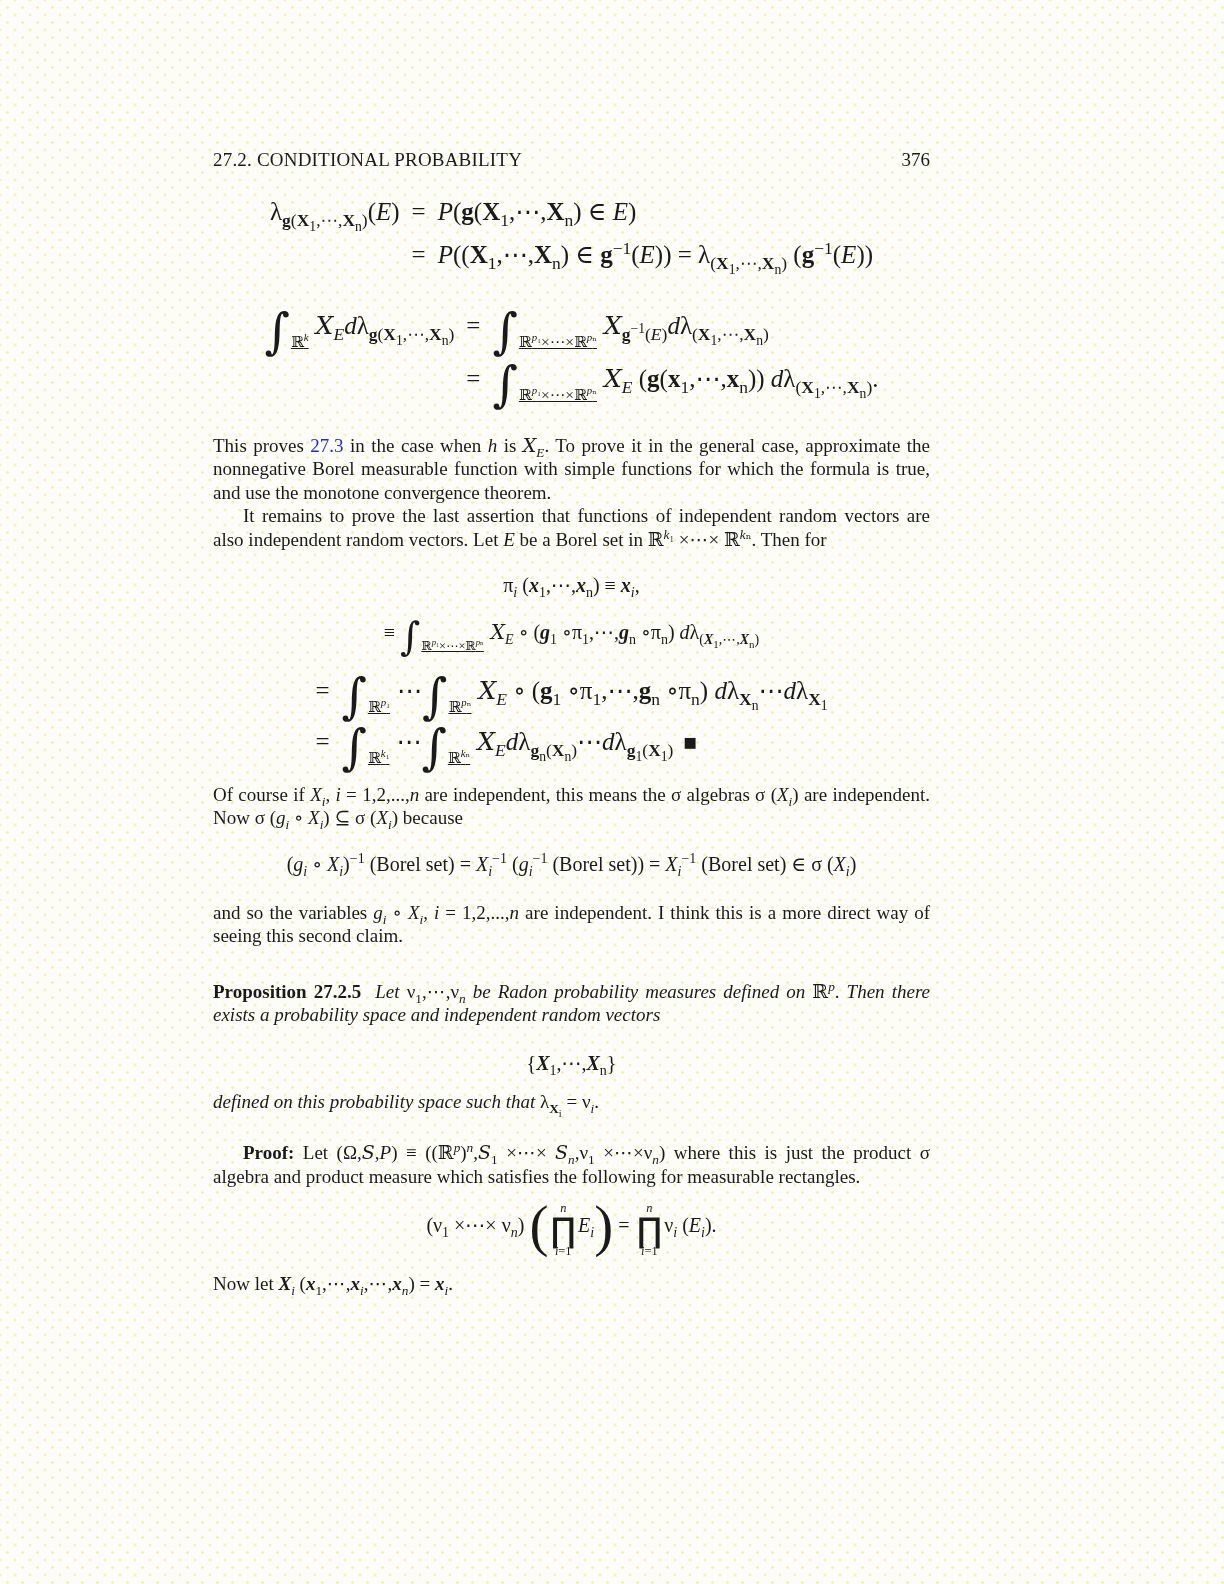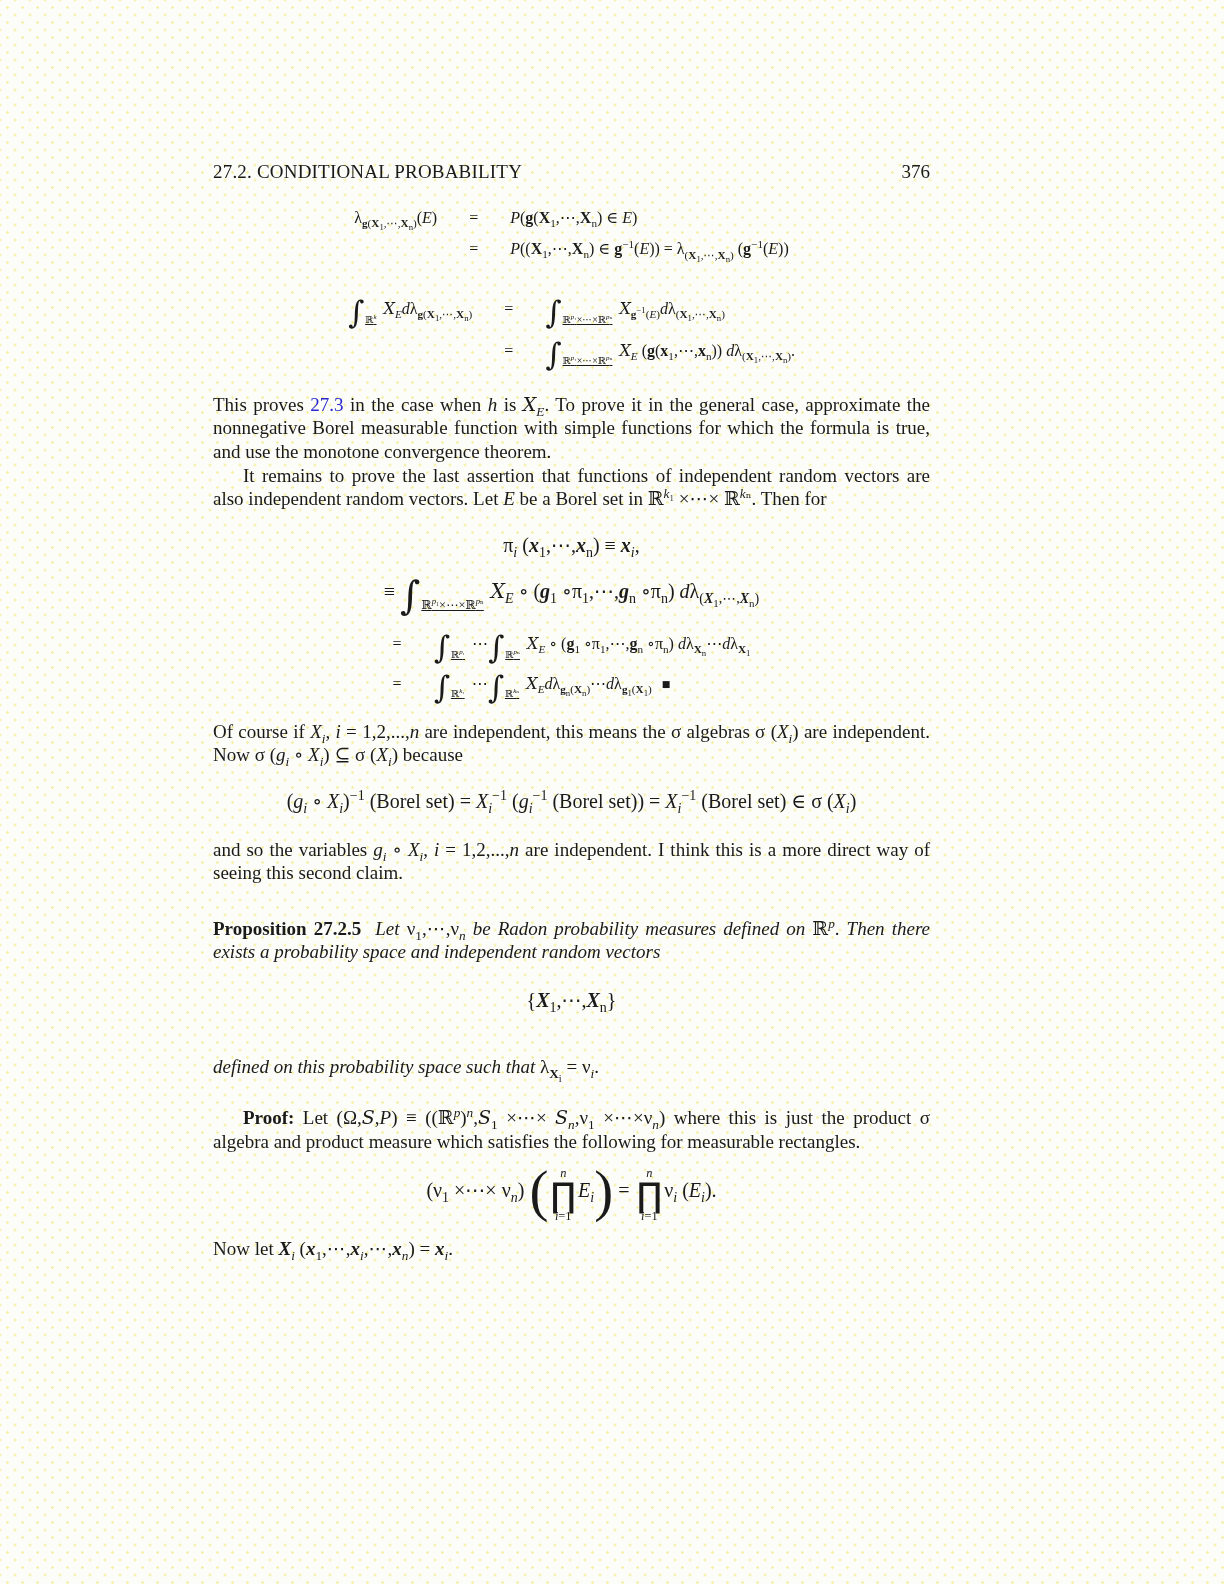--- a/index.html
+++ b/index.html
@@ -9,37 +9,37 @@
     background-image:
       radial-gradient(#f6efa4 1px, rgba(255,255,255,0) 1.5px),
       radial-gradient(#f6efa4 1px, rgba(255,255,255,0) 1.5px);
     background-size:15px 15px;
     background-position:0 0, 7.5px 7.5px;
     font-family:"Liberation Serif","DejaVu Serif","DejaVu Sans",serif;
     color:#1a1a1a;
     overflow:hidden;
   }
   .content{
-    position:absolute;left:213px;top:160px;width:717px;
+    position:absolute;left:213px;top:148px;width:717px;
     font-size:19px;line-height:1.24;
   }
   .hdr{display:flex;justify-content:space-between;align-items:baseline;margin-bottom:0;}
   .hdr .sec{letter-spacing:0.2px;}
   p.body{ text-align:justify; margin:0; }
   .indent{ text-indent:30px; }
   i{font-style:italic;}
   b{font-weight:bold;}
   .eq b, p b.mv{font-style:italic;}
   sub,sup{line-height:0;font-size:70%;}
   sub sub, sub sup, sup sub, sup sup{font-size:78%;}
   .link{color:#2a2ace;}
   .sx{font-style:italic;font-family:"DejaVu Serif",serif;}
   
   .eq{ text-align:center; font-size:20px; }
-  .eqalign{ display:grid; justify-content:center; column-gap:32px; align-items:baseline; font-size:16px; }
+  .eqalign{ display:grid; justify-content:center; column-gap:12px; align-items:baseline; font-size:25px; }
   .eqalign.g3{ grid-template-columns:auto auto auto; }
   .eqalign.g2{ grid-template-columns:auto auto; }
   .eqalign .lhs{ text-align:right; }
   .eqalign .rel{ text-align:center; }
   .eqalign .rhs{ text-align:left; }
   .int{ font-size:195%; font-weight:400; vertical-align:-0.28em; line-height:0; font-family:"DejaVu Serif",serif; }
   .lim{ font-size:62%; position:relative; top:0.85em; margin-left:1px; margin-right:7px;text-decoration:underline; }
   .prod{ display:inline-flex; flex-direction:column; align-items:center; vertical-align:middle; line-height:1; margin:0 2px; position:relative; top:2px;}
   .prod .ps{ font-size:170%; line-height:0.9; font-family:"DejaVu Sans",sans-serif; }
   .prod .pl{ font-size:62%; }
@@ -68,21 +68,21 @@
 
   <div class="eqalign g3" style="margin-top:40px;row-gap:22px;">
     <div class="lhs"><span class="int">∫</span><span class="lim">ℝ<sup><i>k</i></sup></span><i class="sx">X</i><sub><i>E</i></sub><i>d</i>λ<sub><b>g</b>(<b>X</b><sub>1</sub>,⋯,<b>X</b><sub>n</sub>)</sub></div>
     <div class="rel">=</div>
     <div class="rhs"><span class="int">∫</span><span class="lim">ℝ<sup><i>p</i>₁</sup>×⋯×ℝ<sup><i>p</i>ₙ</sup></span><i class="sx">X</i><sub><b>g</b><sup>−1</sup>(<i>E</i>)</sub><i>d</i>λ<sub>(<b>X</b><sub>1</sub>,⋯,<b>X</b><sub>n</sub>)</sub></div>
     <div class="lhs"></div>
     <div class="rel">=</div>
     <div class="rhs"><span class="int">∫</span><span class="lim">ℝ<sup><i>p</i>₁</sup>×⋯×ℝ<sup><i>p</i>ₙ</sup></span><i class="sx">X</i><sub><i>E</i></sub> (<b>g</b>(<b>x</b><sub>1</sub>,⋯,<b>x</b><sub>n</sub>)) <i>d</i>λ<sub>(<b>X</b><sub>1</sub>,⋯,<b>X</b><sub>n</sub>)</sub>.</div>
   </div>
 
-  <p class="body" style="margin-top:32px;">This proves <span class="link">27.3</span> in the case when <i>h</i> is <i class="sx">X</i><sub><i>E</i></sub>. To prove it in the general case, approximate the nonnegative Borel measurable function with simple functions for which the formula is true, and use the monotone convergence theorem.</p>
+  <p class="body" style="margin-top:40px;">This proves <span class="link">27.3</span> in the case when <i>h</i> is <i class="sx">X</i><sub><i>E</i></sub>. To prove it in the general case, approximate the nonnegative Borel measurable function with simple functions for which the formula is true, and use the monotone convergence theorem.</p>
   <p class="body indent">It remains to prove the last assertion that functions of independent random vectors are also independent random vectors. Let <i>E</i> be a Borel set in ℝ<sup><i>k</i>₁</sup> ×⋯× ℝ<sup><i>k</i>ₙ</sup>. Then for</p>
 
   <div class="eq" style="margin-top:22px;">π<sub><i>i</i></sub> (<b>x</b><sub>1</sub>,⋯,<b>x</b><sub>n</sub>) ≡ <b>x</b><sub><i>i</i></sub>,</div>
 
 
   <div class="eq" style="margin-top:22px;">≡ <span class="int">∫</span><span class="lim">ℝ<sup><i>p</i>₁</sup>×⋯×ℝ<sup><i>p</i>ₙ</sup></span><i class="sx">X</i><sub><i>E</i></sub> ∘ (<b>g</b><sub>1</sub> ∘π<sub>1</sub>,⋯,<b>g</b><sub>n</sub> ∘π<sub>n</sub>) <i>d</i>λ<sub>(<b>X</b><sub>1</sub>,⋯,<b>X</b><sub>n</sub>)</sub></div>
 
   <div class="eqalign g2" style="margin-top:30px;row-gap:20px;">
     <div class="rel">=</div>
     <div class="rhs"><span class="int">∫</span><span class="lim">ℝ<sup><i>p</i>₁</sup></span>⋯<span class="int">∫</span><span class="lim">ℝ<sup><i>p</i>ₙ</sup></span><i class="sx">X</i><sub><i>E</i></sub> ∘ (<b>g</b><sub>1</sub> ∘π<sub>1</sub>,⋯,<b>g</b><sub>n</sub> ∘π<sub>n</sub>) <i>d</i>λ<sub><b>X</b><sub>n</sub></sub>⋯<i>d</i>λ<sub><b>X</b><sub>1</sub></sub></div>
@@ -93,21 +93,21 @@
   <p class="body" style="margin-top:26px;">Of course if <i>X</i><sub><i>i</i></sub>, <i>i</i> = 1,2,...,<i>n</i> are independent, this means the σ algebras σ (<i>X</i><sub><i>i</i></sub>) are independent. Now σ (<i>g</i><sub><i>i</i></sub> ∘ <i>X</i><sub><i>i</i></sub>) ⊆ σ (<i>X</i><sub><i>i</i></sub>) because</p>
 
   <div class="eq" style="margin-top:22px;text-align:center;">(<i>g</i><sub><i>i</i></sub> ∘ <i>X</i><sub><i>i</i></sub>)<sup>−1</sup> (Borel set) = <i>X</i><sub><i>i</i></sub><sup>−1</sup> (<i>g</i><sub><i>i</i></sub><sup>−1</sup> (Borel set)) = <i>X</i><sub><i>i</i></sub><sup>−1</sup> (Borel set) ∈ σ (<i>X</i><sub><i>i</i></sub>)</div>
 
   <p class="body" style="margin-top:24px;">and so the variables <i>g</i><sub><i>i</i></sub> ∘ <i>X</i><sub><i>i</i></sub>, <i>i</i> = 1,2,...,<i>n</i> are independent. I think this is a more direct way of seeing this second claim.</p>
 
   <p class="body" style="margin-top:32px;"><b>Proposition 27.2.5</b>&nbsp; <i>Let</i> ν<sub>1</sub>,⋯,ν<sub><i>n</i></sub> <i>be Radon probability measures defined on</i> ℝ<sup><i>p</i></sup>. <i>Then there exists a probability space and independent random vectors</i></p>
 
   <div class="eq" style="margin-top:24px;">{<b>X</b><sub>1</sub>,⋯,<b>X</b><sub>n</sub>}</div>
 
-  <p class="body" style="margin-top:42px;"><i>defined on this probability space such that</i> λ<sub><b>X</b><sub>i</sub></sub> = ν<sub><i>i</i></sub>.</p>
+  <p class="body" style="margin-top:14px;"><i>defined on this probability space such that</i> λ<sub><b>X</b><sub>i</sub></sub> = ν<sub><i>i</i></sub>.</p>
 
   <p class="body indent" style="margin-top:28px;"><b>Proof:</b> Let (Ω,<i class="sx">S</i>,<i>P</i>) ≡ ((ℝ<sup><i>p</i></sup>)<sup><i>n</i></sup>,<i class="sx">S</i><sub>1</sub> ×⋯× <i class="sx">S</i><sub><i>n</i></sub>,ν<sub>1</sub> ×⋯×ν<sub><i>n</i></sub>) where this is just the product σ algebra and product measure which satisfies the following for measurable rectangles.</p>
 
   <div class="eq" style="margin-top:12px;">(ν<sub>1</sub> ×⋯× ν<sub><i>n</i></sub>) <span class="bigp">(</span><span class="prod">
         <span class="pl"><i>n</i></span>
         <span class="ps">∏</span>
         <span class="pl"><i>i</i>=1</span>
       </span><i>E</i><sub><i>i</i></sub><span class="bigp">)</span> = <span class="prod">
         <span class="pl"><i>n</i></span>
         <span class="ps">∏</span>

